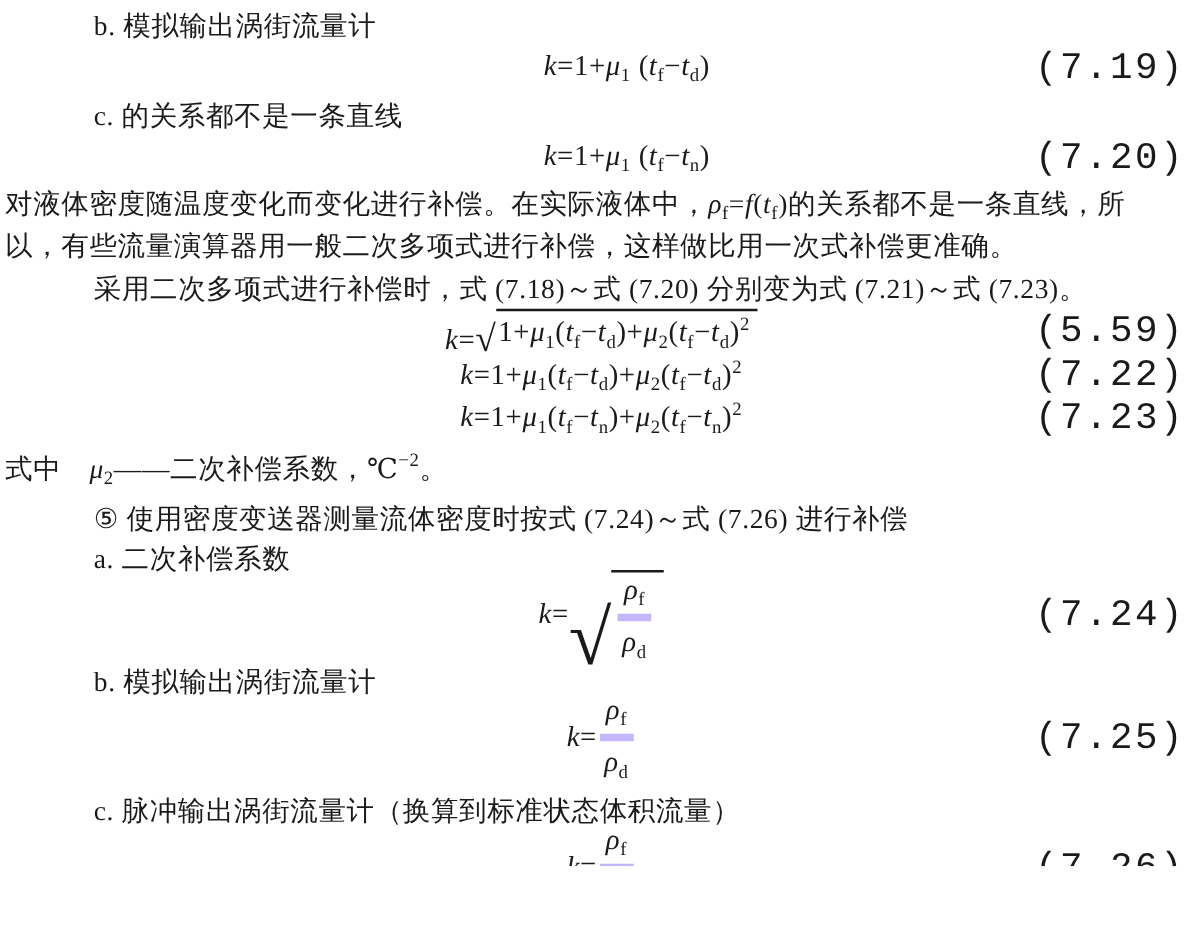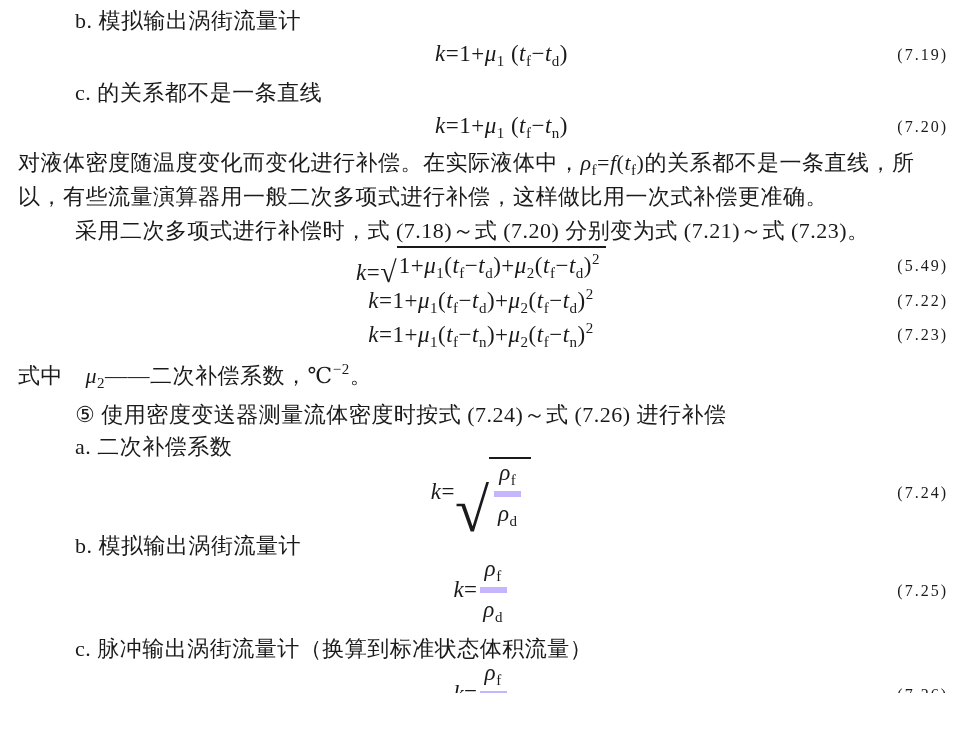--- a/index.html
+++ b/index.html
@@ -9,21 +9,21 @@
     width: 962px; height: 693px;
     background: #ffffff;
     color: #1a1a1a;
     font-family: "Liberation Serif", "DejaVu Serif", "DejaVu Sans", serif;
     padding-top: 6px;
     overflow: hidden;
   }
   .line {
     font-size: 22px;
     height: 34px; line-height: 34px;
-    padding-left: 18px;
+    padding-left: 4px;
     letter-spacing: 0.5px;
     white-space: nowrap;
   }
   .indent { padding-left: 75px; }
   .h30 { height: 30px; line-height: 30px; }
   .h32 { height: 32px; line-height: 32px; }
   .mt2 { margin-top: 13px; }
   .mt4 { margin-top: 4px; }
   .mt8 { margin-top: 8px; }
 
@@ -33,22 +33,22 @@
     width: 100%;
   }
   .h38 { height: 38px; padding-left: 41px; }
   .h34e { height: 34px; }
   .h36e { height: 36px; }
   .h60 { height: 60px; }
   .h62 { height: 62px; }
   .eqnum {
     position: absolute; right: 14px; top: 50%;
     transform: translateY(-50%);
-    font-size: 16px; letter-spacing: 2px;
-    font-family: Liberation Serif, serif;
+    font-size: 30px; letter-spacing: 2px;
+    font-family: Liberation Mono, monospace;
     white-space: nowrap;
   }
 
   .formula {
     font-family: "Liberation Serif", "DejaVu Serif", serif;
     font-size: 23px;
     white-space: nowrap;
   }
   .inline-math { font-size: 22px; }
   .formula .ivar { font-style: italic; }
@@ -103,21 +103,21 @@
 
   <div class="line indent">
     <span>采用二次多项式进行补偿时，式 (7.18)～式 (7.20) 分别变为式 (7.21)～式 (7.23)。</span>
   </div>
 
   <div class="eqrow h36e">
     <span class="formula"><span class="ivar"><span class="mtext">k</span></span><span class="mtext">=</span><span class="sqrt">
           <span class="sqrt-sym">√</span>
           <span class="sqrt-body"><span class="mtext">1+</span><span class="ivar"><span class="mtext">μ</span></span><span class="msub"><span class="mtext">1</span></span><span class="mtext">(</span><span class="ivar"><span class="mtext">t</span></span><span class="msub"><span class="mtext">f</span></span><span class="mtext">−</span><span class="ivar"><span class="mtext">t</span></span><span class="msub"><span class="mtext">d</span></span><span class="mtext">)+</span><span class="ivar"><span class="mtext">μ</span></span><span class="msub"><span class="mtext">2</span></span><span class="mtext">(</span><span class="ivar"><span class="mtext">t</span></span><span class="msub"><span class="mtext">f</span></span><span class="mtext">−</span><span class="ivar"><span class="mtext">t</span></span><span class="msub"><span class="mtext">d</span></span><span class="mtext">)</span><span class="msup"><span class="mtext">2</span></span></span>
         </span></span>
-    <span class="eqnum">(5.49)</span>
+    <span class="eqnum">(5.59)</span>
   </div>
 
   <div class="eqrow h34e">
     <span class="formula"><span class="ivar"><span class="mtext">k</span></span><span class="mtext">=1+</span><span class="ivar"><span class="mtext">μ</span></span><span class="msub"><span class="mtext">1</span></span><span class="mtext">(</span><span class="ivar"><span class="mtext">t</span></span><span class="msub"><span class="mtext">f</span></span><span class="mtext">−</span><span class="ivar"><span class="mtext">t</span></span><span class="msub"><span class="mtext">d</span></span><span class="mtext">)+</span><span class="ivar"><span class="mtext">μ</span></span><span class="msub"><span class="mtext">2</span></span><span class="mtext">(</span><span class="ivar"><span class="mtext">t</span></span><span class="msub"><span class="mtext">f</span></span><span class="mtext">−</span><span class="ivar"><span class="mtext">t</span></span><span class="msub"><span class="mtext">d</span></span><span class="mtext">)</span><span class="msup"><span class="mtext">2</span></span></span>
     <span class="eqnum">(7.22)</span>
   </div>
 
   <div class="eqrow h34e">
     <span class="formula"><span class="ivar"><span class="mtext">k</span></span><span class="mtext">=1+</span><span class="ivar"><span class="mtext">μ</span></span><span class="msub"><span class="mtext">1</span></span><span class="mtext">(</span><span class="ivar"><span class="mtext">t</span></span><span class="msub"><span class="mtext">f</span></span><span class="mtext">−</span><span class="ivar"><span class="mtext">t</span></span><span class="msub"><span class="mtext">n</span></span><span class="mtext">)+</span><span class="ivar"><span class="mtext">μ</span></span><span class="msub"><span class="mtext">2</span></span><span class="mtext">(</span><span class="ivar"><span class="mtext">t</span></span><span class="msub"><span class="mtext">f</span></span><span class="mtext">−</span><span class="ivar"><span class="mtext">t</span></span><span class="msub"><span class="mtext">n</span></span><span class="mtext">)</span><span class="msup"><span class="mtext">2</span></span></span>
     <span class="eqnum">(7.23)</span>

